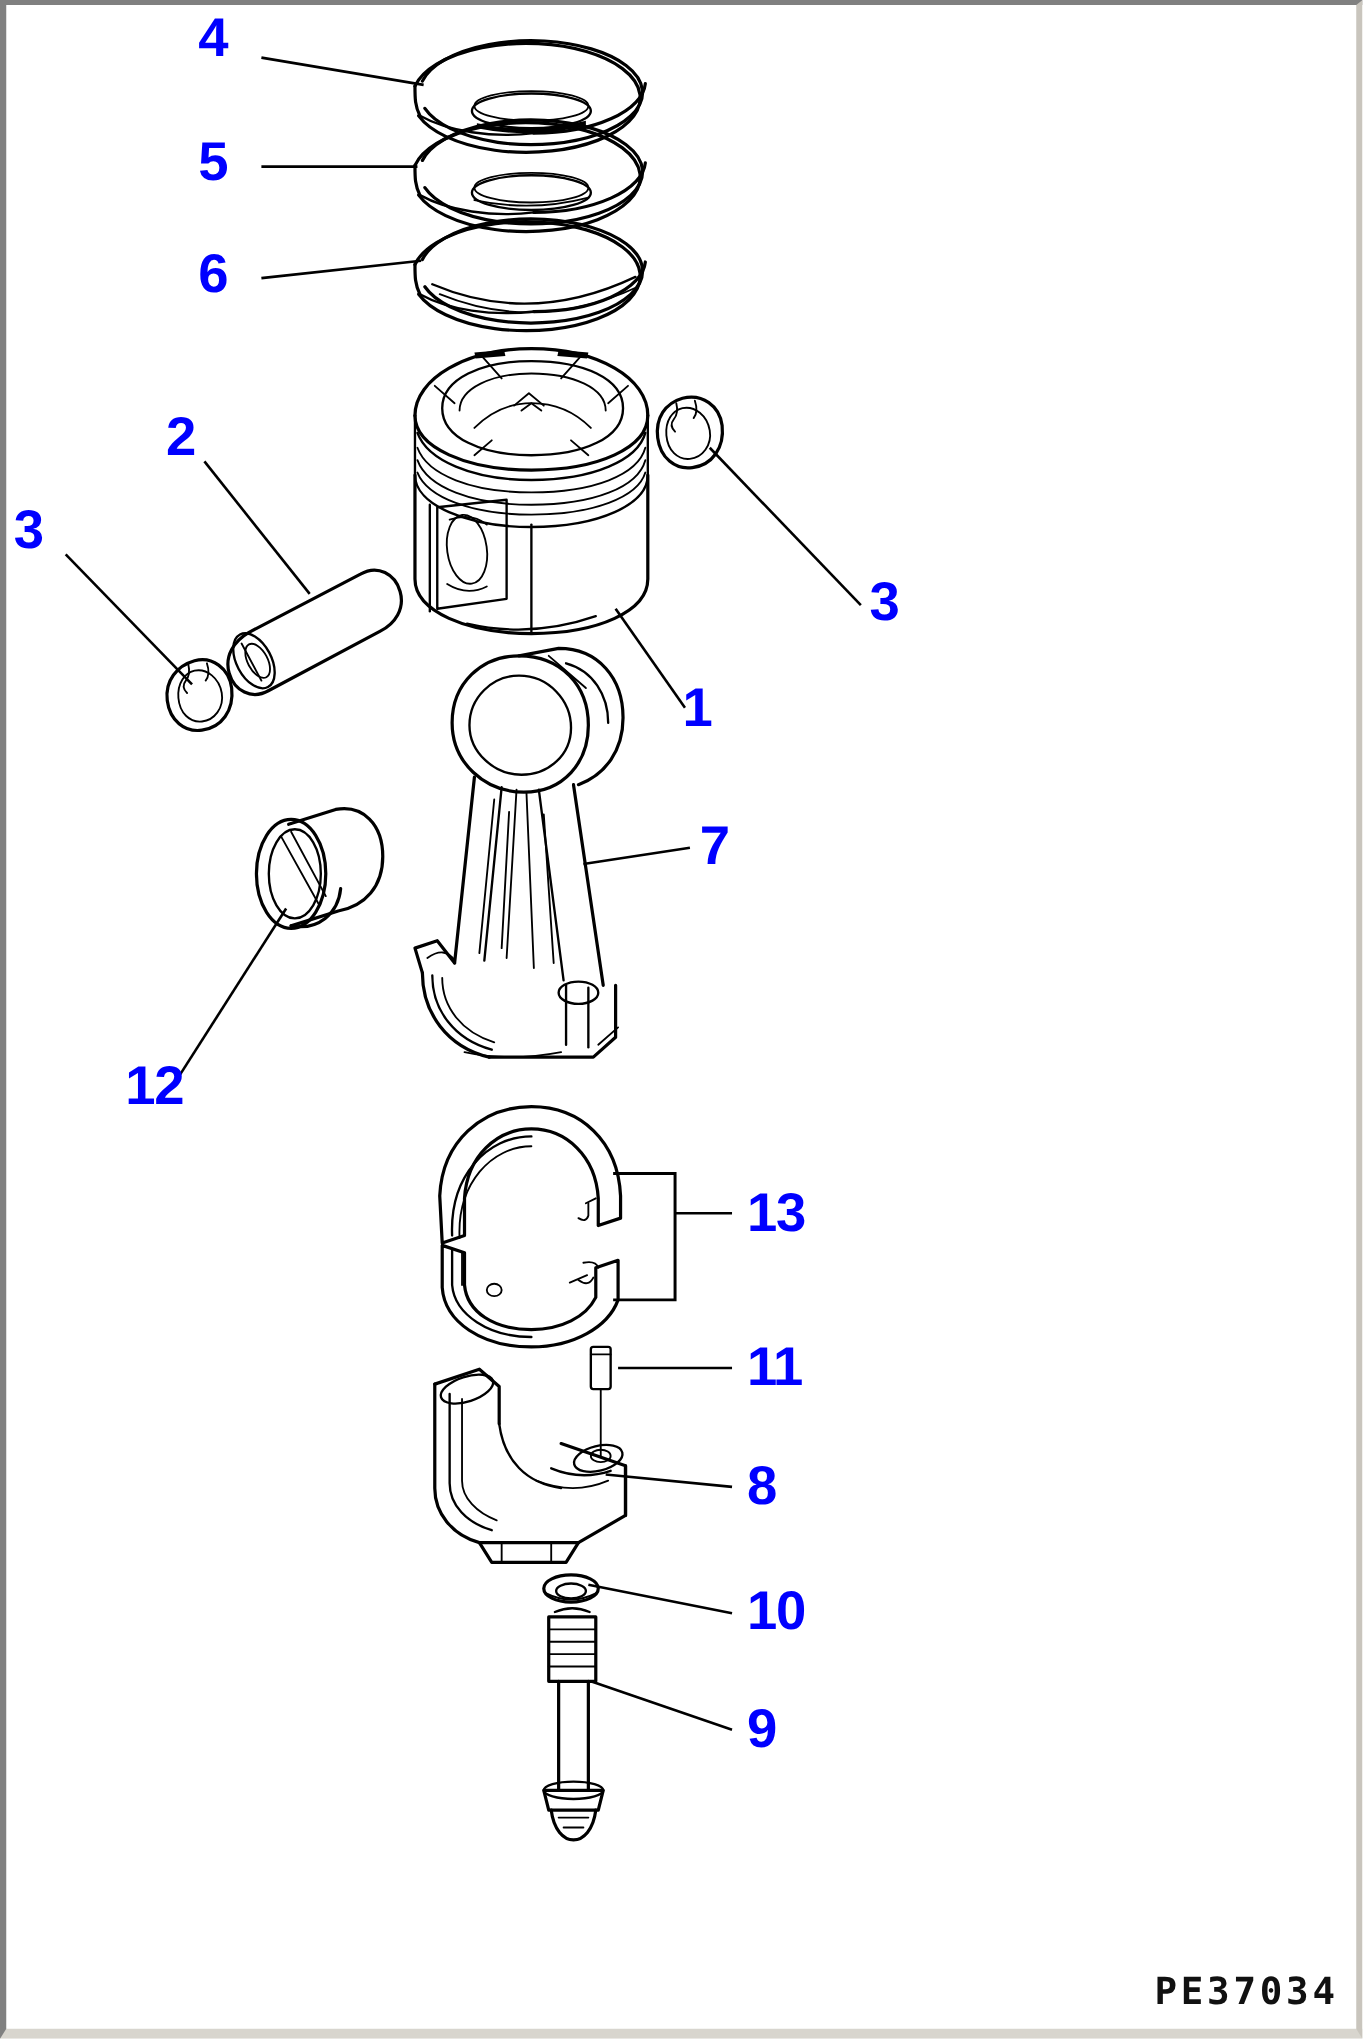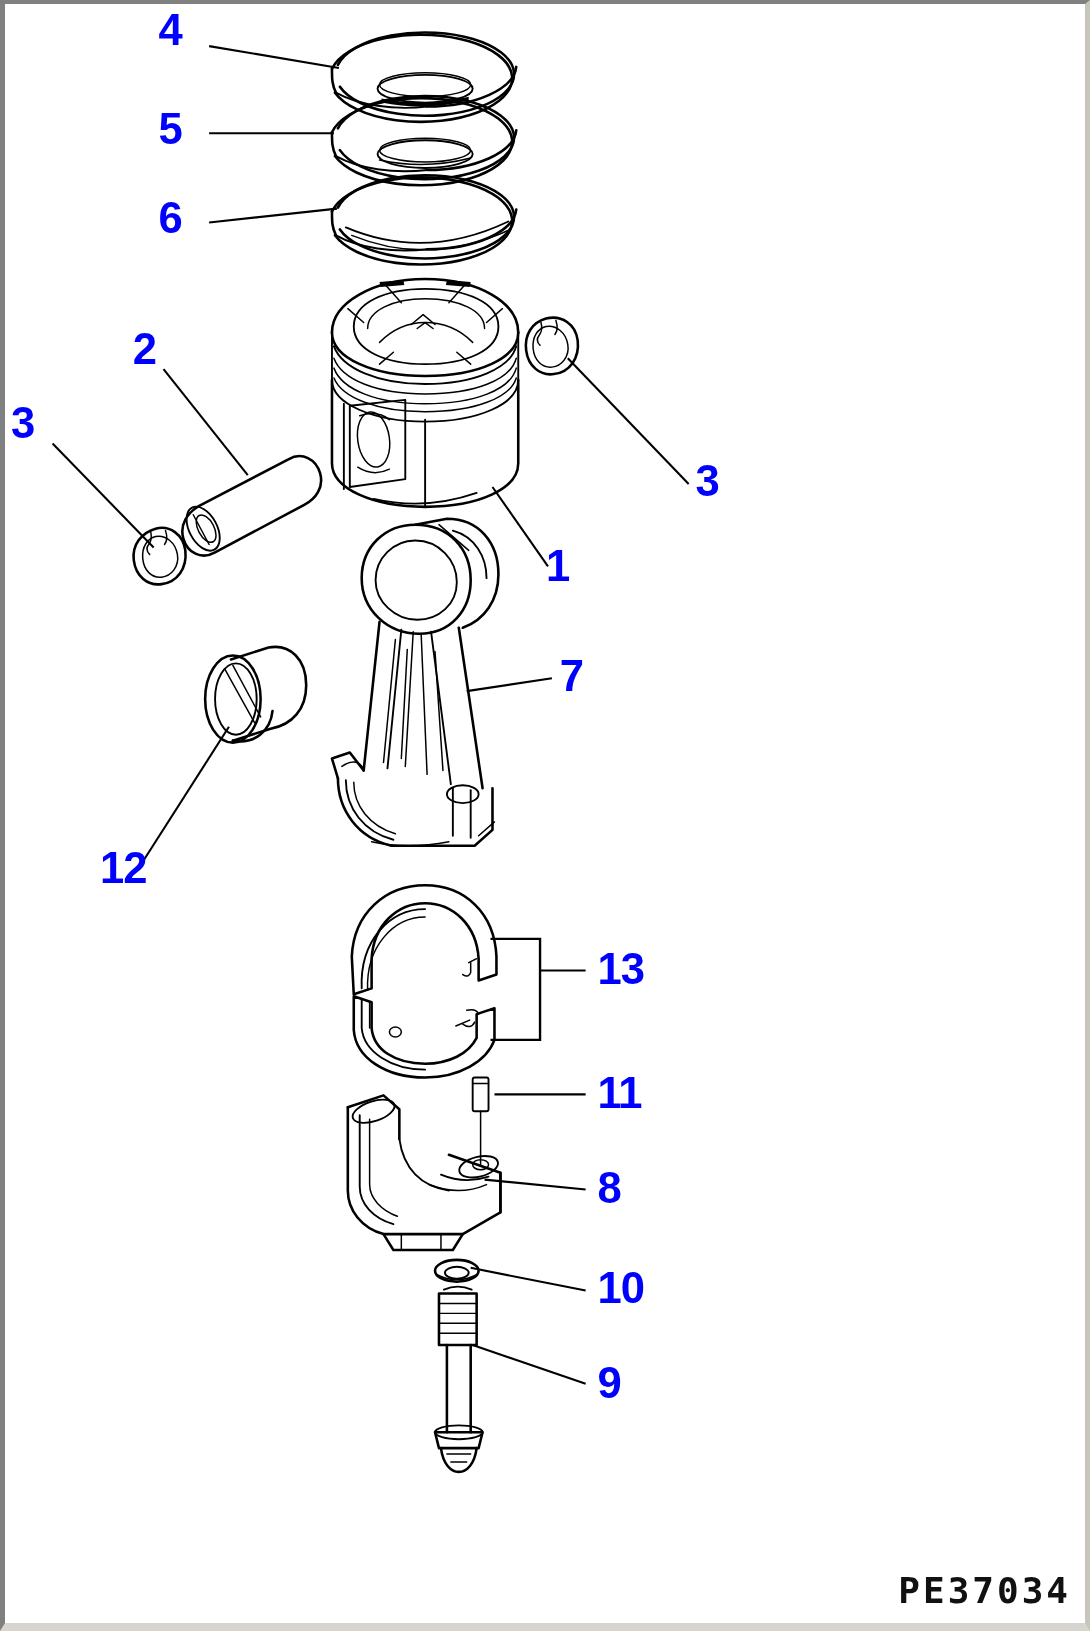--- a/index.html
+++ b/index.html
@@ -66,21 +66,21 @@
     stroke-width: 1.5;
     stroke-linejoin: round;
     stroke-linecap: round;
   }
   .solidblk { fill: #000000; stroke: none; }
   .drawing-code {
     position: absolute;
     right: 14px;
     bottom: 12px;
     font-family: "DejaVu Sans Mono", monospace;
-    font-size: 36px;
+    font-size: 30px;
     font-weight: bold;
     letter-spacing: 3px;
     color: #111111;
     white-space: nowrap;
   }
 </style>
 </head>
 <body>
 
 <div id="page">

